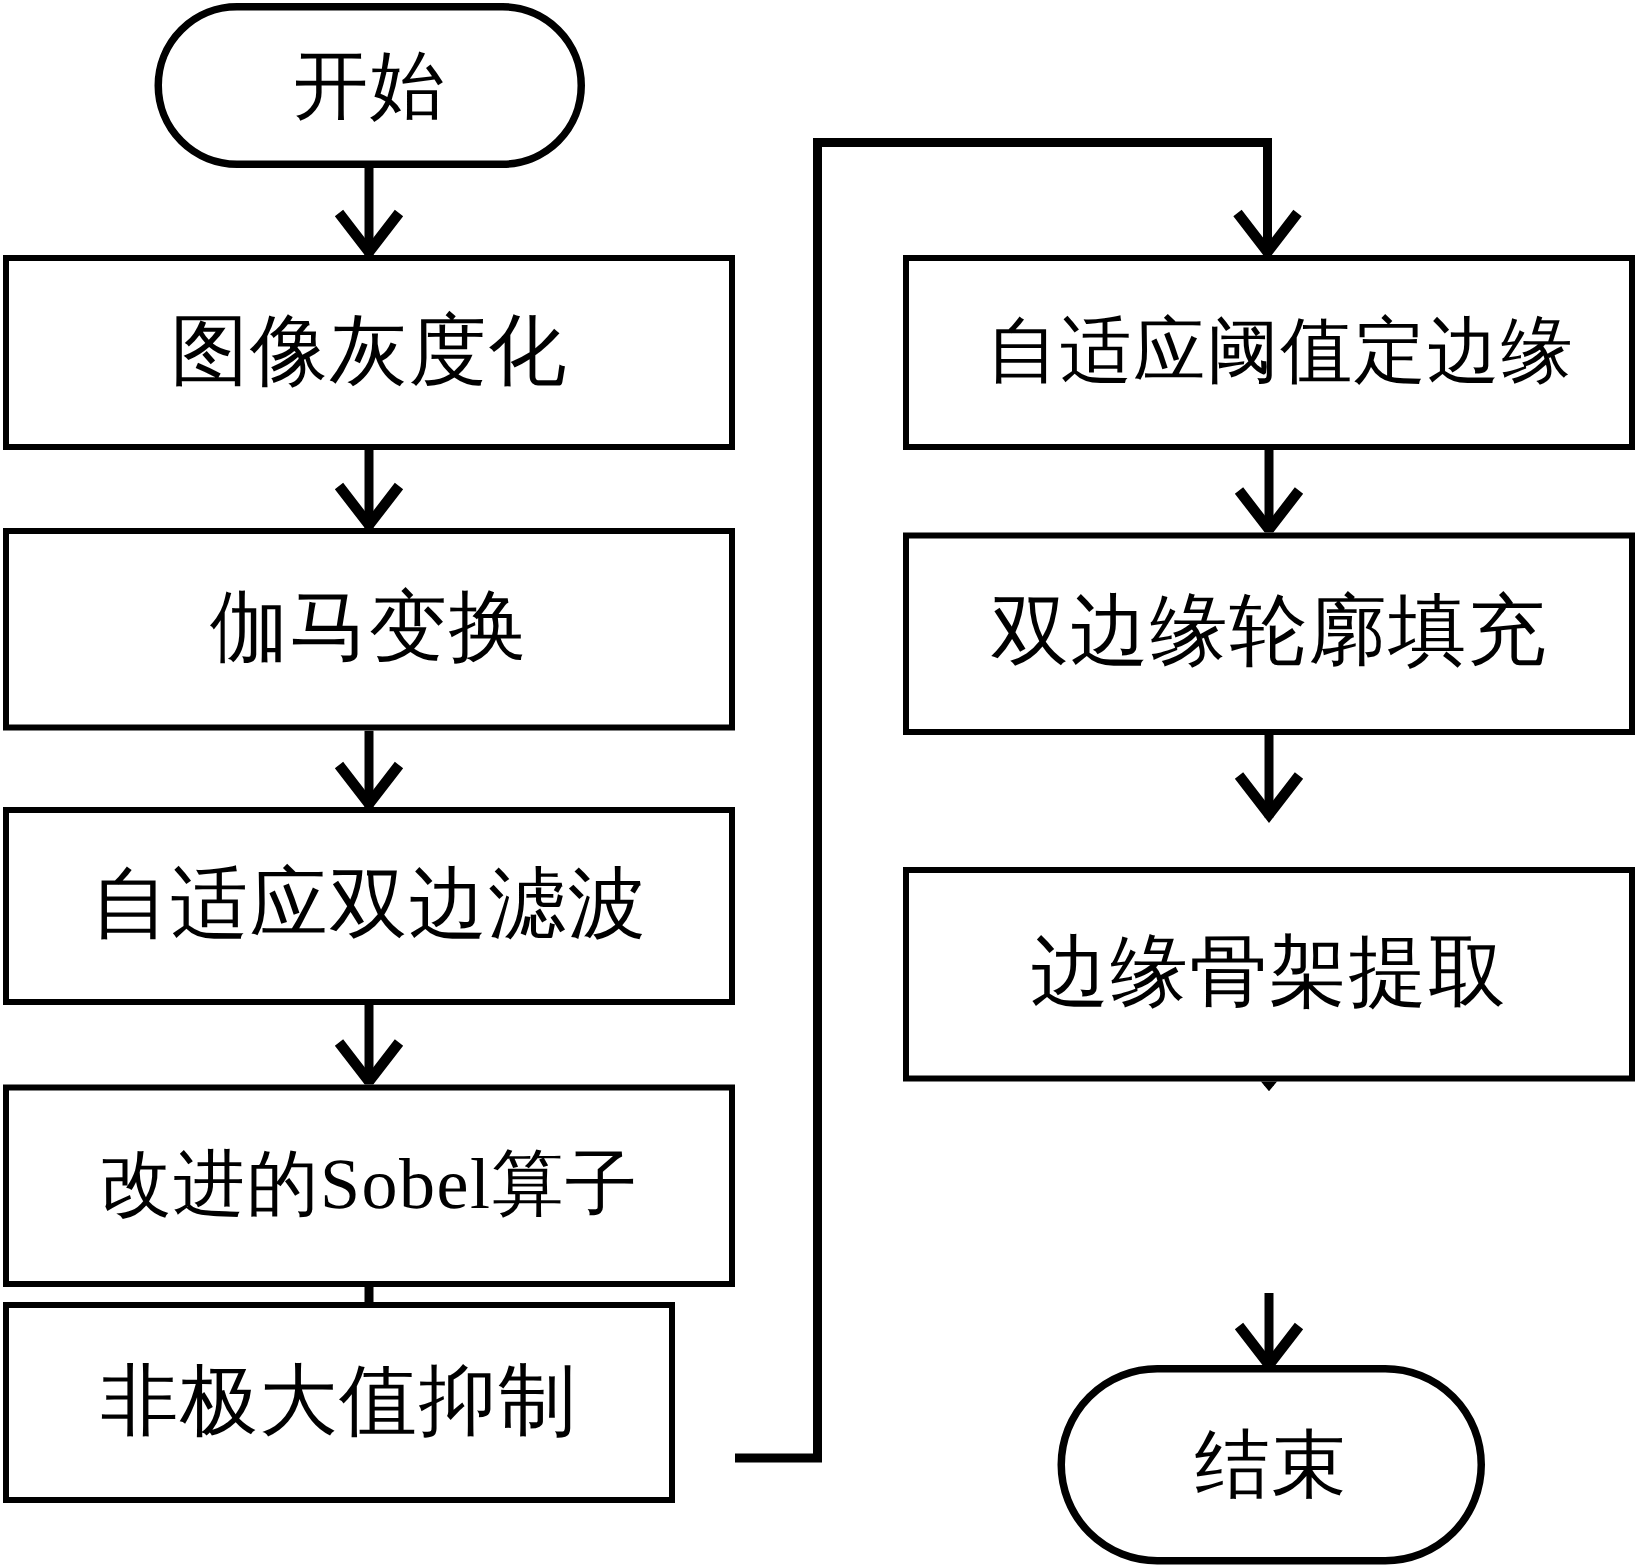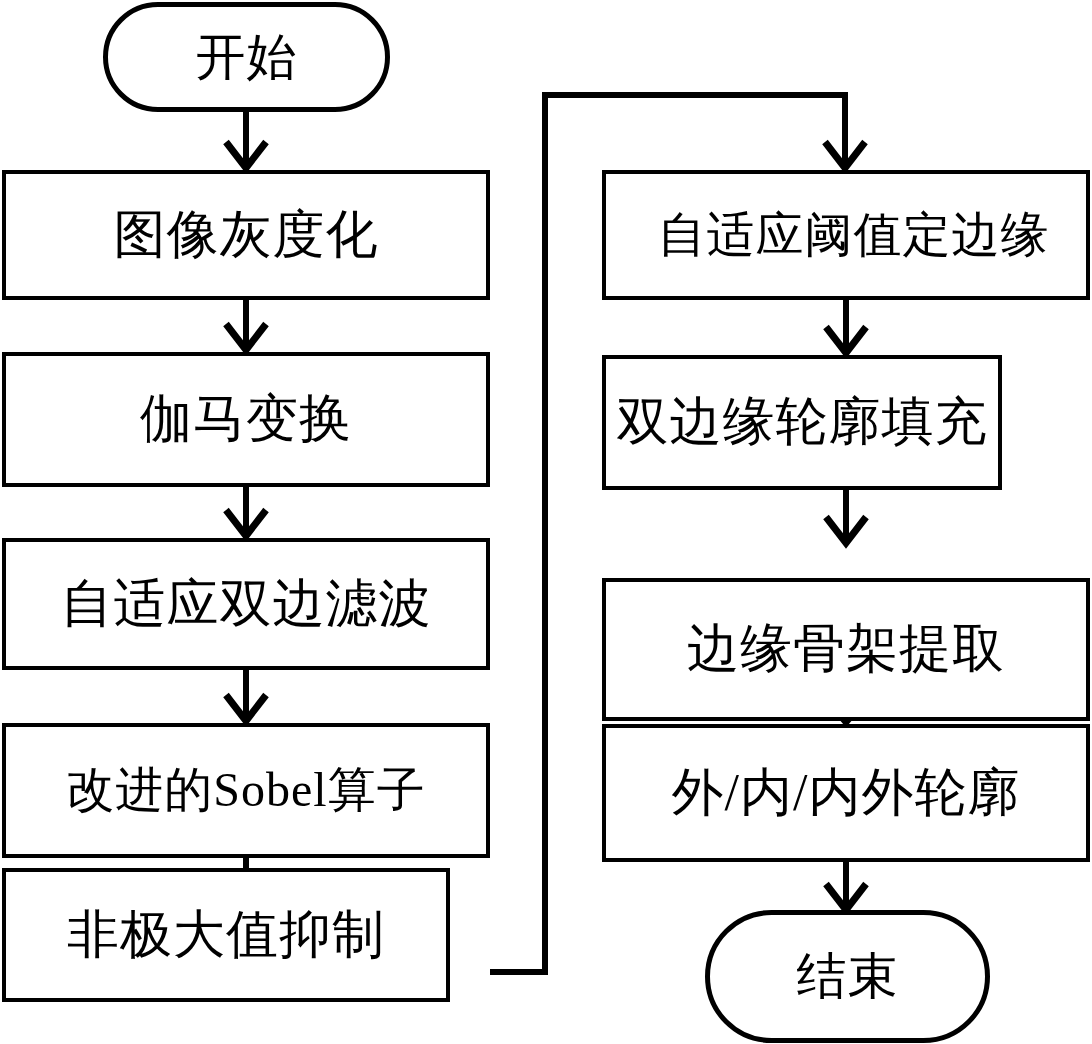--- a/index.html
+++ b/index.html
@@ -142,29 +142,26 @@
   </div>
 
   <div class="node process" style="left:2px; top:868px; width:448px; height:134px;text-align:right;">
     <span class="label">非极大值抑制</span>
   </div>
 
   <div class="node process narrow" style="left:602px; top:170px; width:488px; height:130px;padding-left:15px;">
     <span class="label">自适应阈值定边缘</span>
   </div>
 
-  <div class="node process" style="left:602px; top:355px; width:400px; height:135px;">
+  <div class="node process" style="left:602px; top:355px; width:488px; height:135px;">
     <span class="label">双边缘轮廓填充</span>
   </div>
 
   <div class="node process" style="left:602px; top:545px; width:488px; height:143px;margin-top:33px;">
     <span class="label">边缘骨架提取</span>
   </div>
 
-  <div class="node process" style="left:602px; top:724px; width:488px; height:138px;">
-    <span class="label">外/内/内外轮廓</span>
-  </div>
 
   <div class="node terminal" style="left:705px; top:910px; width:285px; height:133px;">
     <span class="label">结束</span>
   </div>
 
 </div>
 
 </body></html>

